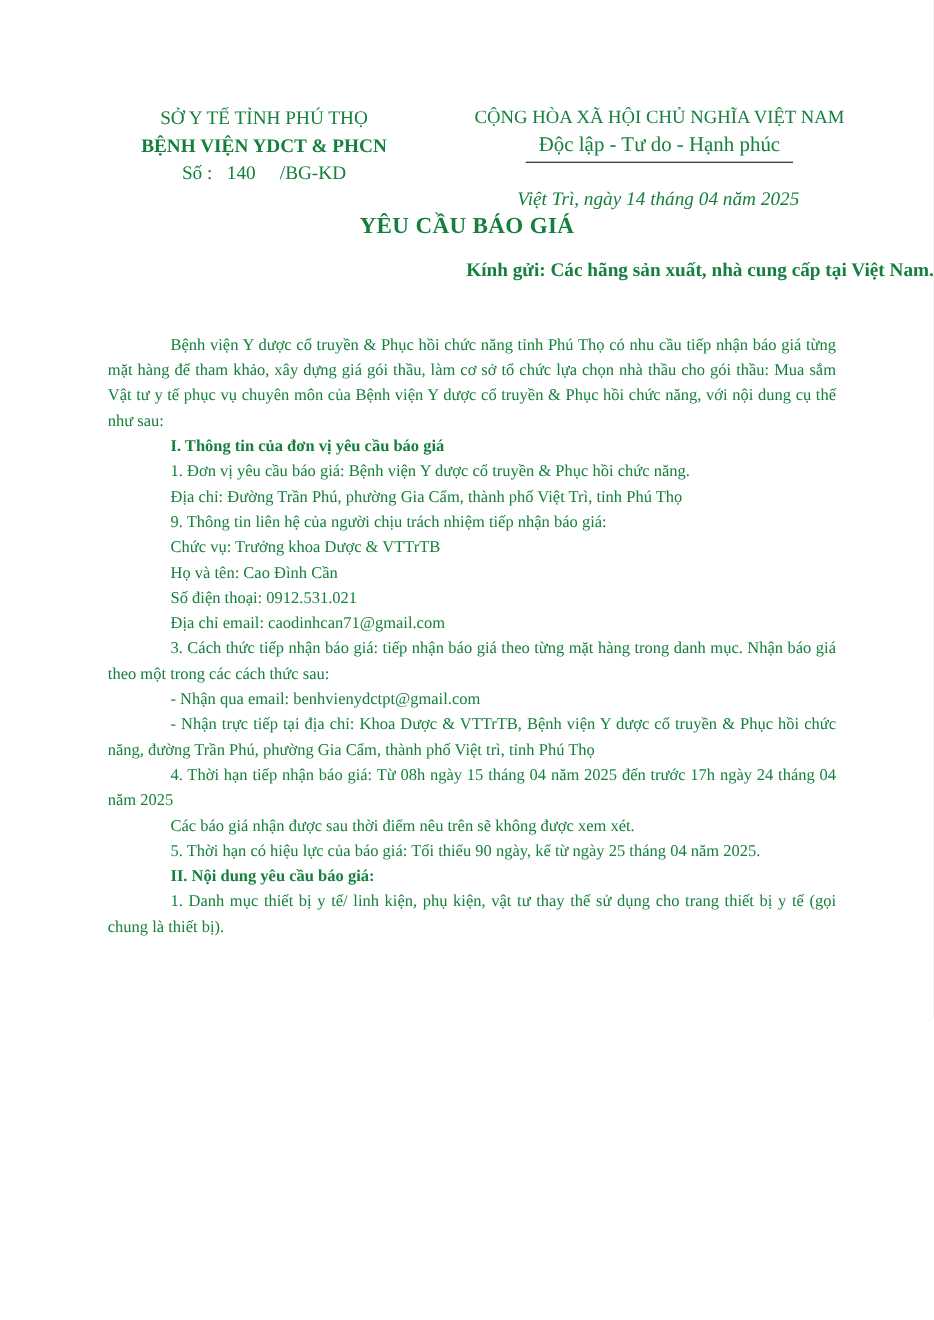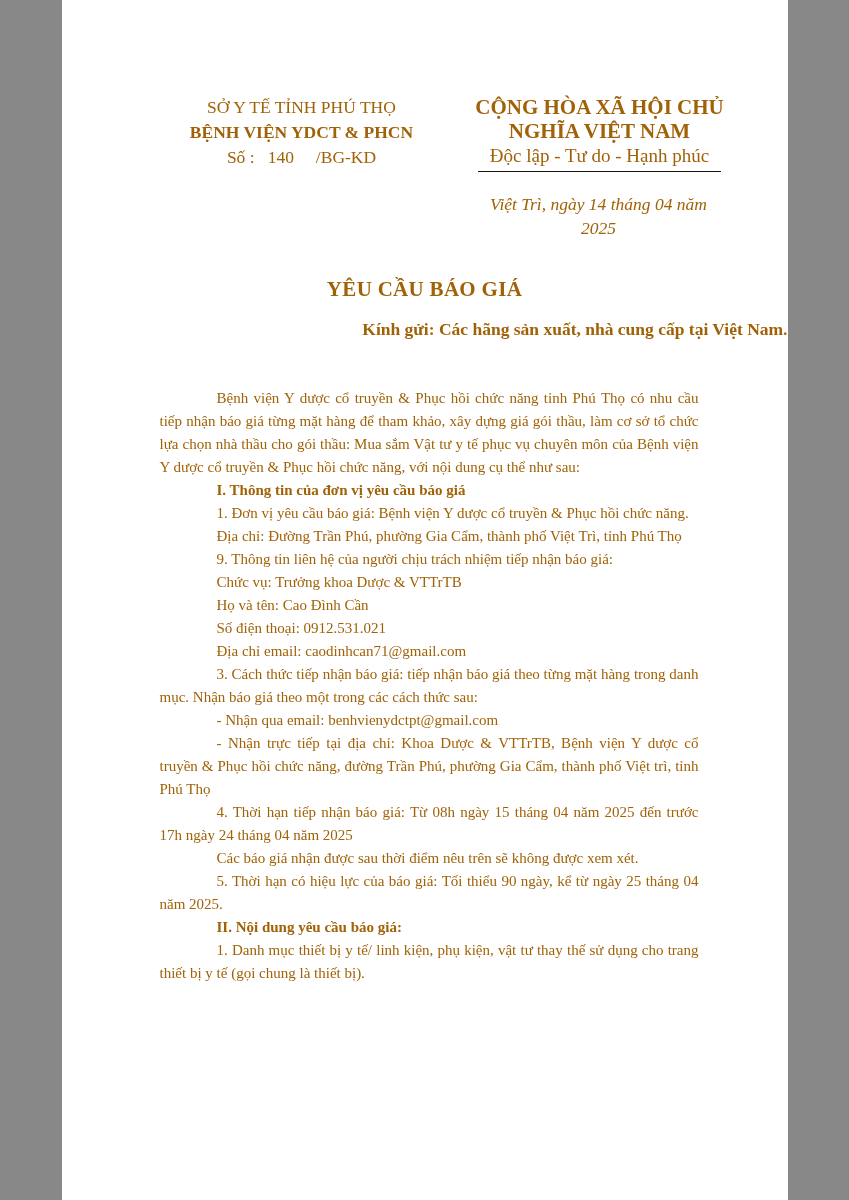--- a/index.html
+++ b/index.html
@@ -1,22 +1,22 @@
 <!DOCTYPE html>
 <html><head>
 <meta charset="utf-8">
 <style>
   * { margin: 0; padding: 0; box-sizing: border-box; }
   html, body { background: #888; }
   .page {
-    width: 726px;
+    width: 849px;
     height: 1200px;
     margin: 0 auto;
     background: #ffffff;
-    color: #a16207;
+    color: #15803d;
     font-family: "Liberation Serif", "DejaVu Serif", serif;
     padding-top: 95px;
     overflow: hidden;
     position: relative;
   }
   .header {
     display: flex;
     padding: 0 60px 0 70px;
   }
   .header-left {
@@ -25,43 +25,42 @@
     font-size: 17.5px;
     line-height: 25px;
   }
   .header-right {
     flex: 1;
     text-align: center;
   }
   .bold { font-weight: bold; }
   .doc-number { white-space: pre; }
   .national-line {
-    font-weight: bold;
-    font-size: 21px;
+    font-weight: normal;
+    font-size: 17px;
     line-height: 24px;
   }
   .motto-wrap { margin-top: 1px; }
   .motto {
     display: inline-block;
     font-weight: normal;
     font-size: 19px;
     line-height: 24px;
     padding: 0 12px 3px 12px;
     border-bottom: 1.5px solid #141414;
   }
   .place-date {
     margin-top: 20px;
     font-style: italic;
     font-size: 17.5px;
     line-height: 24px;
     text-align: center;
     padding-right: 2px;
   }
   .title {
-    margin-top: 36px;
     text-align: center;
     font-weight: bold;
     font-size: 21px;
     line-height: 26px;
     letter-spacing: 0.3px;
   }
   .salutation {
     margin-top: 15px;
     text-align: right;
     font-weight: bold;

